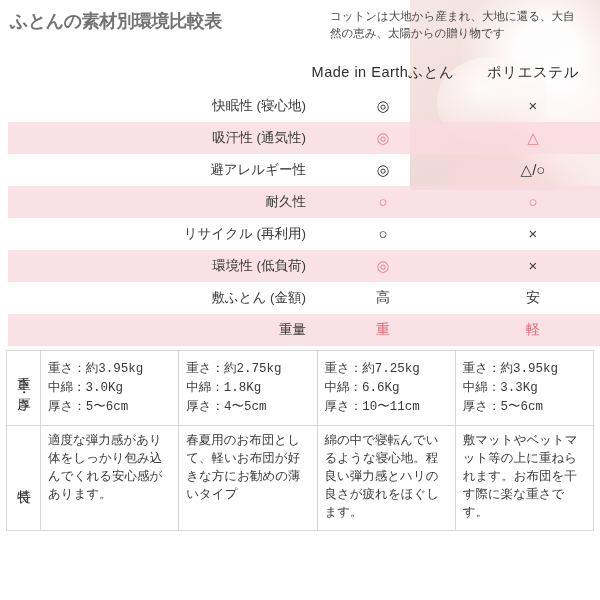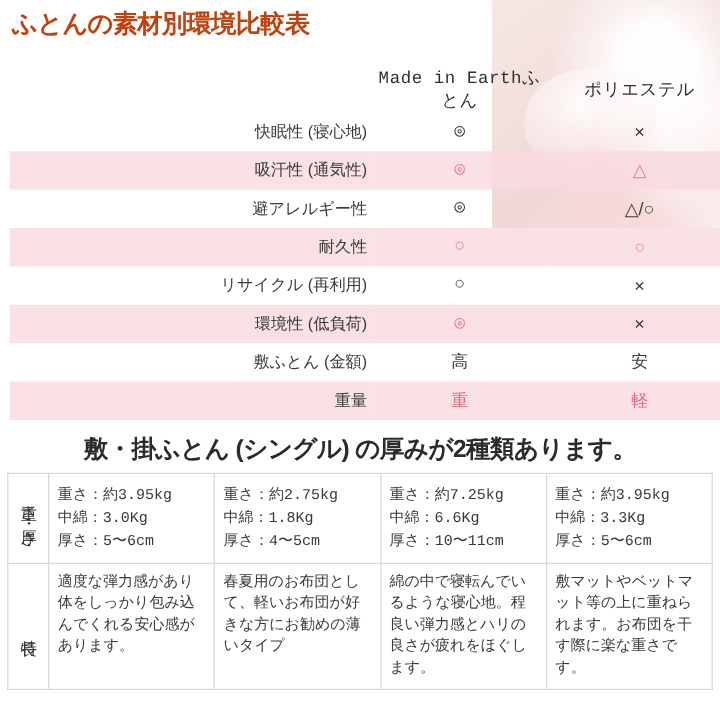--- a/index.html
+++ b/index.html
@@ -22,23 +22,23 @@
   }
 
   
   .header {
     position: relative;
     height: 54px;
     padding: 6px 10px 0 10px;
     box-sizing: border-box;
   }
   .main-title {
-    font-size: 21px;
+    font-size: 18px;
     font-weight: bold;
-    color: #c2410c;
+    color: #737373;
     letter-spacing: -0.5px;
     line-height: 30px;
     white-space: nowrap;
   }
   .header-note {
     position: absolute;
     left: 330px;
     top: 8px;
     width: 250px;
     font-size: 11.5px;
@@ -84,21 +84,21 @@
     border-collapse: collapse;
     table-layout: fixed;
   }
   table.cmp td {
     height: 30px;
     font-size: 13.5px;
     color: #3a3a3a;
     vertical-align: middle;
   }
   .cmp .c-label { width: 288px; padding-left: 10px; text-align: right; }
-  .cmp .c-a { width: 150px; text-align: center; font-family: Liberation Mono, monospace; }
+  .cmp .c-a { width: 150px; text-align: center; }
   .cmp .c-b { width: 146px; text-align: center; }
   .cmp tr.shade td { background: rgba(248,219,223,0.82); }
   .cmp tr.head td {
     height: 34px;
     background: transparent;
     font-size: 14.5px;
     color: #2f2f2f;
     letter-spacing: 0.5px;
   }
   .cmp tr.head .c-a, .cmp tr.head .c-b { font-weight: normal; }
@@ -169,20 +169,21 @@
 </style>
 </head>
 <body>
 
 <div class="page">
 
   <div class="photo"></div>
 
   <div class="header">
     <div class="main-title">ふとんの素材別環境比較表</div>
+    <div class="header-note">コットンは大地から産まれ、大地に還る、大自然の恵み、太陽からの贈り物です</div>
   </div>
 
   <div class="cmp-wrap">
     <table class="cmp">
       <tbody>
         <tr class="head">
           <td class="c-label"></td>
           <td class="c-a">Made in Earthふとん</td>
           <td class="c-b">ポリエステル</td>
         </tr>
@@ -231,21 +232,20 @@
 
         <tr class="shade">
           <td class="c-label">重量</td>
           <td class="c-a"><span class="word pink">重</span></td>
           <td class="c-b"><span class="word pink">軽</span></td>
         </tr>
       </tbody>
     </table>
   </div>
 
-  <div class="sec2-title">敷・掛ふとん (シングル) の厚みが2種類あります。</div>
 
   <div class="spec-wrap">
     <table class="spec">
       <colgroup>
         <col style="width:34px">
         <col style="width:138px">
         <col style="width:138px">
         <col style="width:138px">
         <col style="width:138px">
       </colgroup>

